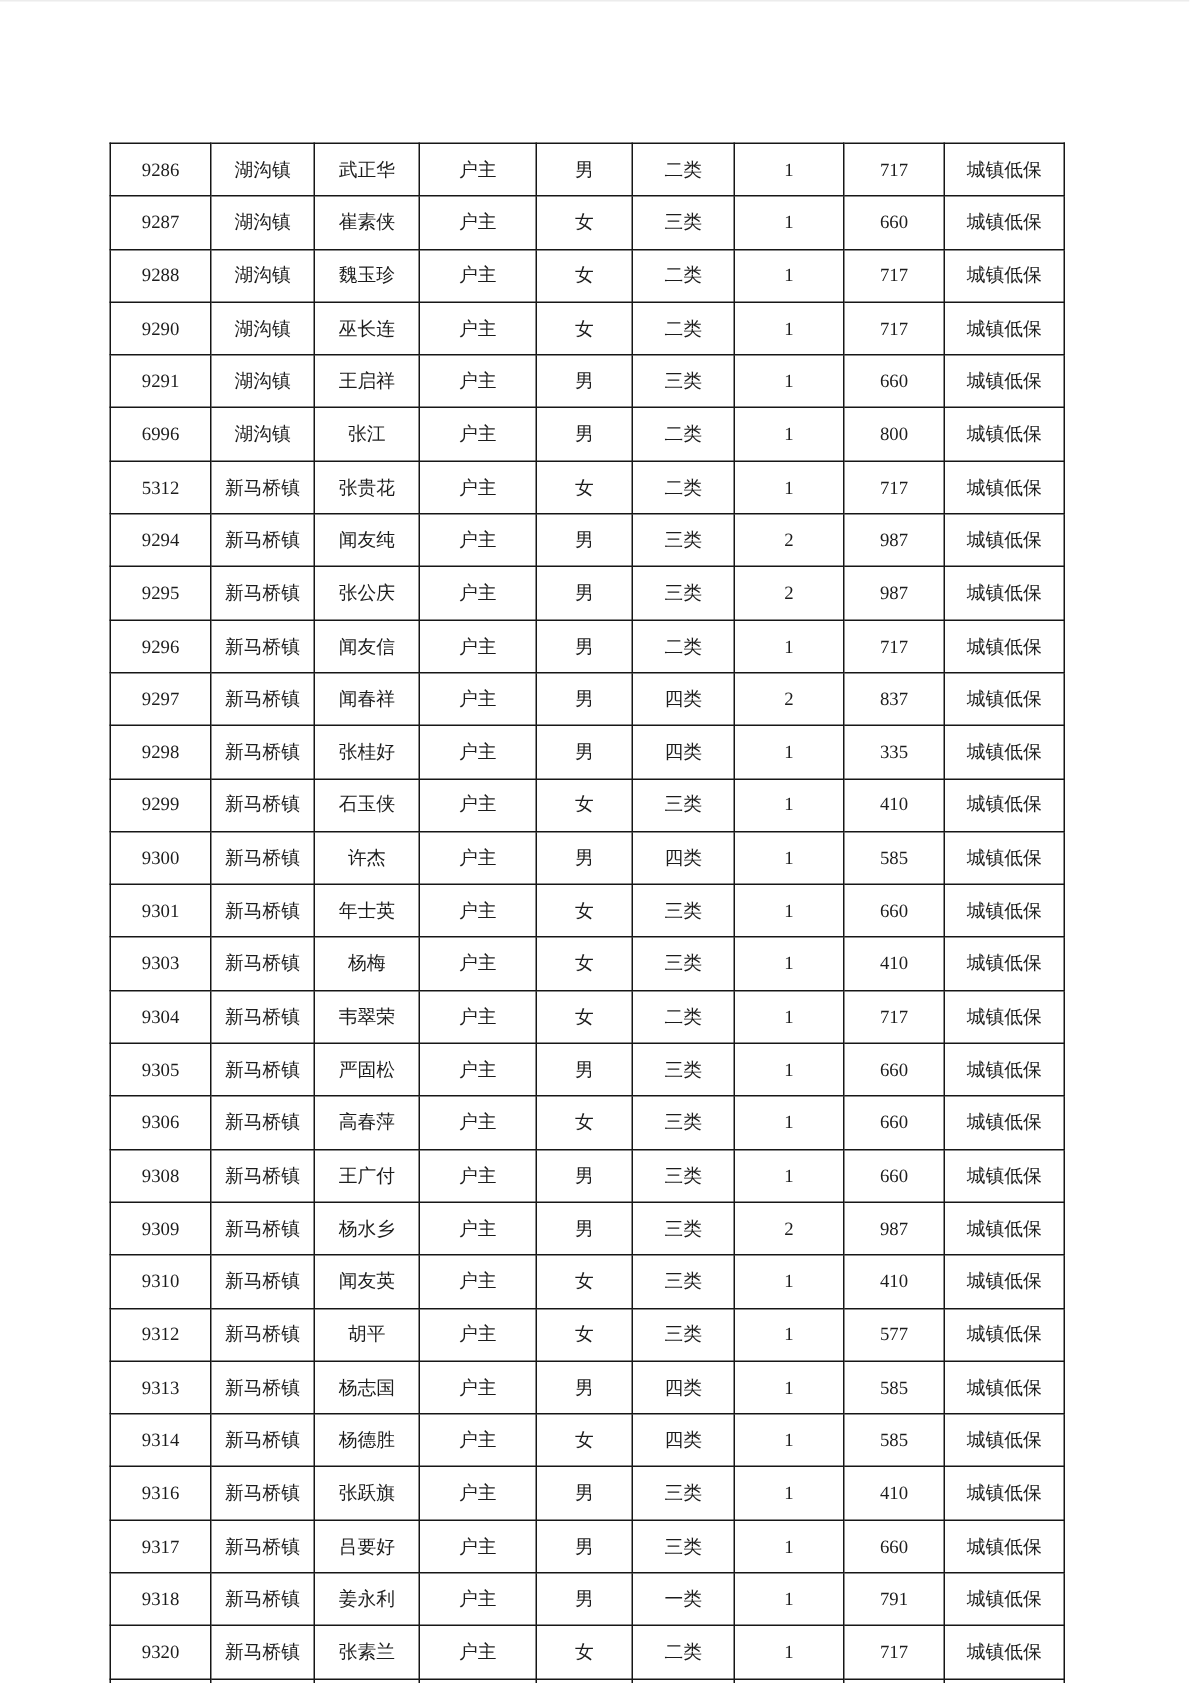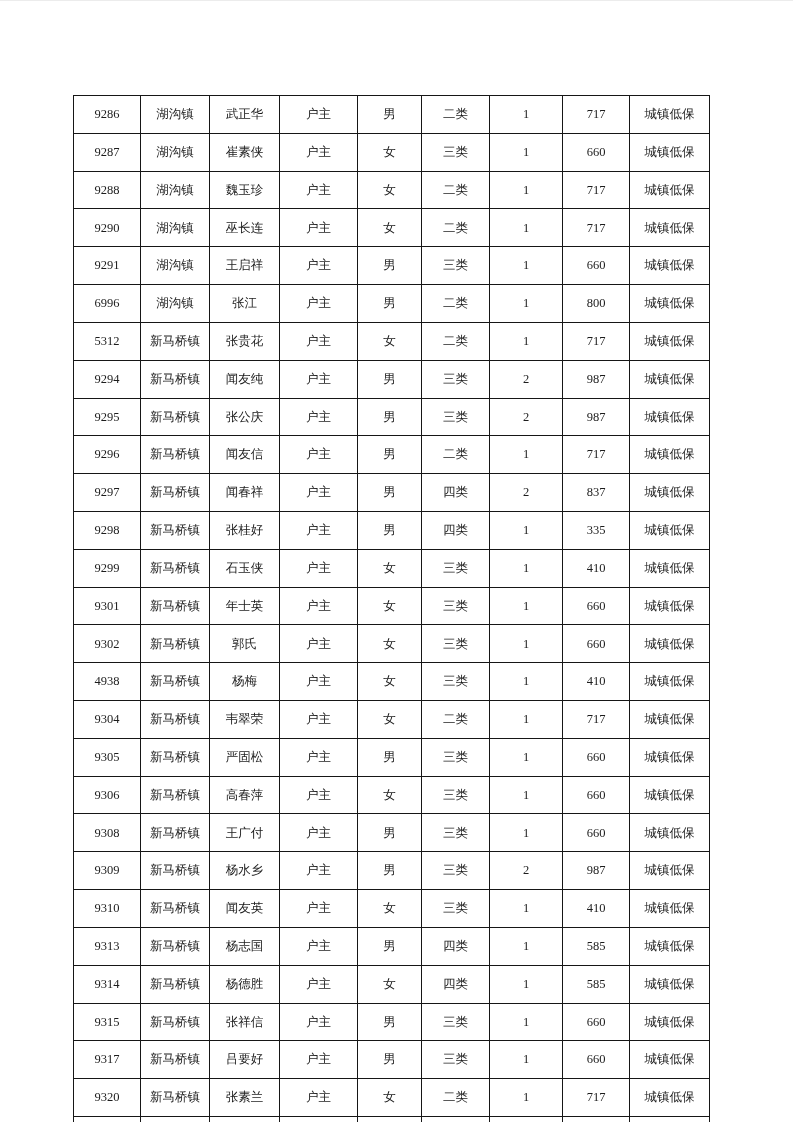--- a/index.html
+++ b/index.html
@@ -195,43 +195,43 @@
           <td>新马桥镇</td>
           <td>石玉侠</td>
           <td>户主</td>
           <td>女</td>
           <td>三类</td>
           <td>1</td>
           <td>410</td>
           <td>城镇低保</td>
         </tr>
         <tr>
+          <td>9300</td>
+          <td>新马桥镇</td>
+          <td>许杰</td>
+          <td>户主</td>
+          <td>男</td>
+          <td>四类</td>
+          <td>1</td>
+          <td>585</td>
+          <td>城镇低保</td>
+        </tr>
+        <tr>
           <td>9301</td>
           <td>新马桥镇</td>
           <td>年士英</td>
           <td>户主</td>
           <td>女</td>
           <td>三类</td>
           <td>1</td>
           <td>660</td>
           <td>城镇低保</td>
         </tr>
         <tr>
-          <td>9302</td>
-          <td>新马桥镇</td>
-          <td>郭氏</td>
-          <td>户主</td>
-          <td>女</td>
-          <td>三类</td>
-          <td>1</td>
-          <td>660</td>
-          <td>城镇低保</td>
-        </tr>
-        <tr>
-          <td>4938</td>
+          <td>9303</td>
           <td>新马桥镇</td>
           <td>杨梅</td>
           <td>户主</td>
           <td>女</td>
           <td>三类</td>
           <td>1</td>
           <td>410</td>
           <td>城镇低保</td>
         </tr>
         <tr>
@@ -294,20 +294,31 @@
           <td>新马桥镇</td>
           <td>闻友英</td>
           <td>户主</td>
           <td>女</td>
           <td>三类</td>
           <td>1</td>
           <td>410</td>
           <td>城镇低保</td>
         </tr>
         <tr>
+          <td>9312</td>
+          <td>新马桥镇</td>
+          <td>胡平</td>
+          <td>户主</td>
+          <td>女</td>
+          <td>三类</td>
+          <td>1</td>
+          <td>577</td>
+          <td>城镇低保</td>
+        </tr>
+        <tr>
           <td>9313</td>
           <td>新马桥镇</td>
           <td>杨志国</td>
           <td>户主</td>
           <td>男</td>
           <td>四类</td>
           <td>1</td>
           <td>585</td>
           <td>城镇低保</td>
         </tr>
@@ -316,39 +327,50 @@
           <td>新马桥镇</td>
           <td>杨德胜</td>
           <td>户主</td>
           <td>女</td>
           <td>四类</td>
           <td>1</td>
           <td>585</td>
           <td>城镇低保</td>
         </tr>
         <tr>
-          <td>9315</td>
-          <td>新马桥镇</td>
-          <td>张祥信</td>
-          <td>户主</td>
-          <td>男</td>
-          <td>三类</td>
-          <td>1</td>
-          <td>660</td>
+          <td>9316</td>
+          <td>新马桥镇</td>
+          <td>张跃旗</td>
+          <td>户主</td>
+          <td>男</td>
+          <td>三类</td>
+          <td>1</td>
+          <td>410</td>
           <td>城镇低保</td>
         </tr>
         <tr>
           <td>9317</td>
           <td>新马桥镇</td>
           <td>吕要好</td>
           <td>户主</td>
           <td>男</td>
           <td>三类</td>
           <td>1</td>
           <td>660</td>
+          <td>城镇低保</td>
+        </tr>
+        <tr>
+          <td>9318</td>
+          <td>新马桥镇</td>
+          <td>姜永利</td>
+          <td>户主</td>
+          <td>男</td>
+          <td>一类</td>
+          <td>1</td>
+          <td>791</td>
           <td>城镇低保</td>
         </tr>
         <tr>
           <td>9320</td>
           <td>新马桥镇</td>
           <td>张素兰</td>
           <td>户主</td>
           <td>女</td>
           <td>二类</td>
           <td>1</td>

